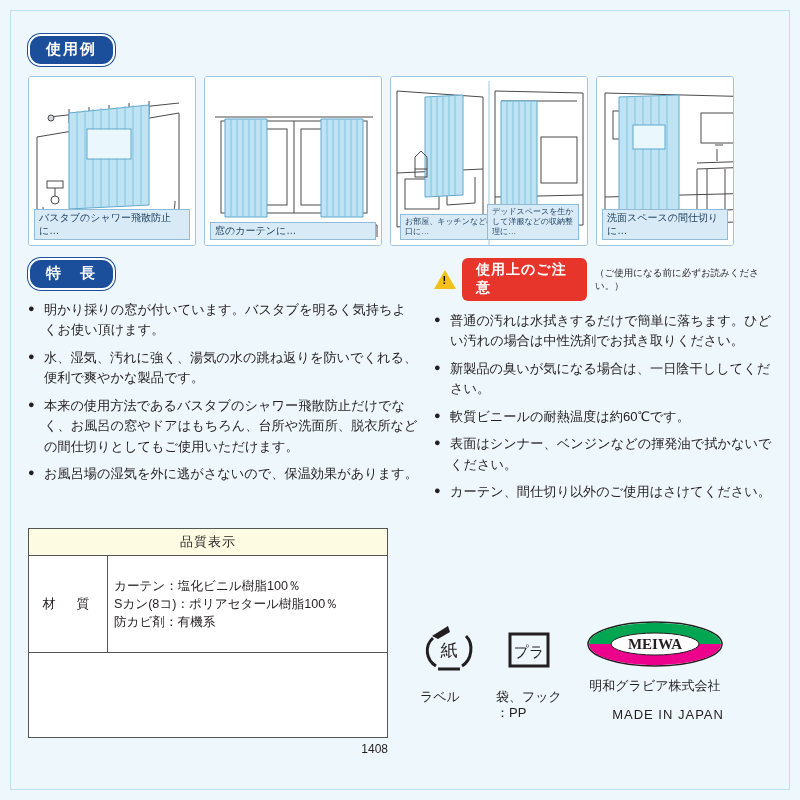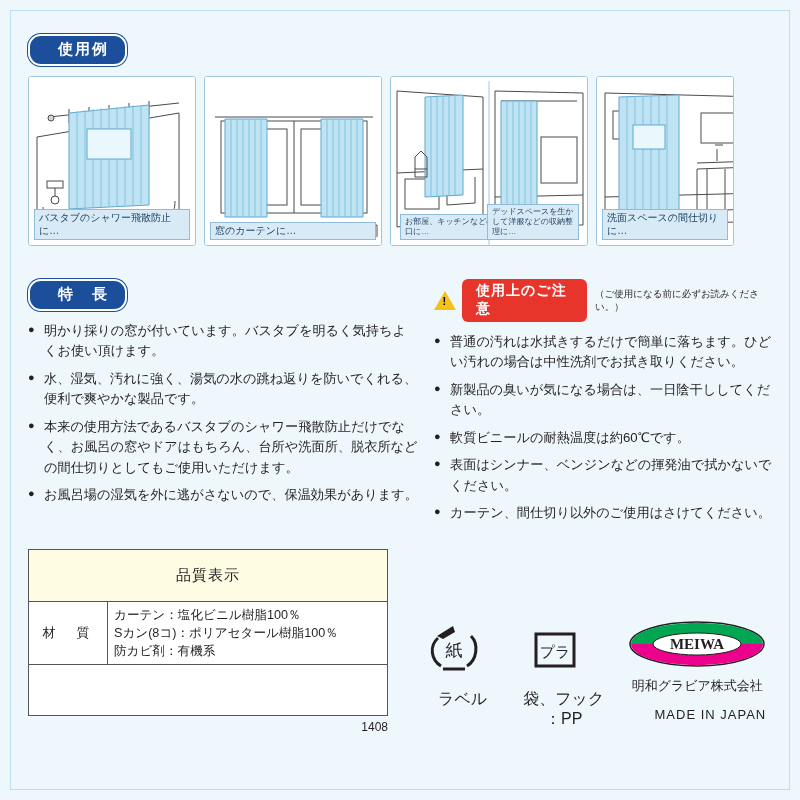--- a/index.html
+++ b/index.html
@@ -40,21 +40,21 @@
   }
 
   
   .tag {
     display: inline-block;
     background: #1b4f9c;
     color: #ffffff;
     font-size: 15px;
     font-weight: bold;
     letter-spacing: 2px;
-    padding: 4px 16px 5px 28px;
+    padding: 4px 16px 5px 16px;
     border-radius: 13px;
     border: 2px solid #ffffff;
     box-shadow: 0 0 0 1px #1b4f9c;
   }
 
   
   .usage-row {
     display: flex;
     gap: 8px;
     margin-top: 10px;
@@ -96,21 +96,21 @@
     left: 96px;
     width: 92px;
     right: auto;
     font-size: 8px;
   }
   .art { position: absolute; left: 0; top: 0; }
 
   
   .mid {
     display: flex;
-    margin-top: 33px;
+    margin-top: 12px;
     gap: 16px;
   }
   .col-left { width: 390px; }
   .col-right { width: 338px; }
 
   ul.bullets {
     list-style: none;
     margin: 10px 0 0 0;
     padding: 0;
   }
@@ -177,30 +177,30 @@
     width: 360px;
   }
   table.spec {
     border-collapse: collapse;
     width: 100%;
     background: #ffffff;
     font-size: 13px;
   }
   table.spec th, table.spec td {
     border: 1px solid #555555;
-    padding: 4px 6px;
+    padding: 21px 6px;
     vertical-align: middle;
   }
   table.spec th.title {
     background: #fdfbe2;
     text-align: center;
     font-weight: normal;
-    font-size: 15px;
+    font-size: 13px;
     letter-spacing: 1px;
-    padding: 16px;
+    padding: 4px;
   }
   td.label {
     width: 66px;
     text-align: center;
     letter-spacing: 4px;
     font-size: 13px;
     margin-left: 16px;
   }
   td.value {
     line-height: 1.45;
@@ -227,24 +227,23 @@
     align-items: flex-start;
     gap: 18px;
   }
   .mark-block {
     text-align: center;
     font-size: 12px;
     line-height: 1.3;
   }
   .mark-label {
     margin-top: 6px;
-    font-size: 16px;
+    font-size: 13px;
     white-space: pre-line;
-    text-align: center;
-    margin-left: 18px;
+    text-align: left;
   }
   .logo-block { margin-left: 6px; }
   .meiwa-logo {
     width: 138px;
     height: 48px;
     position: relative;
   }
   .made-in {
     margin-top: 12px;
     font-size: 13px;

